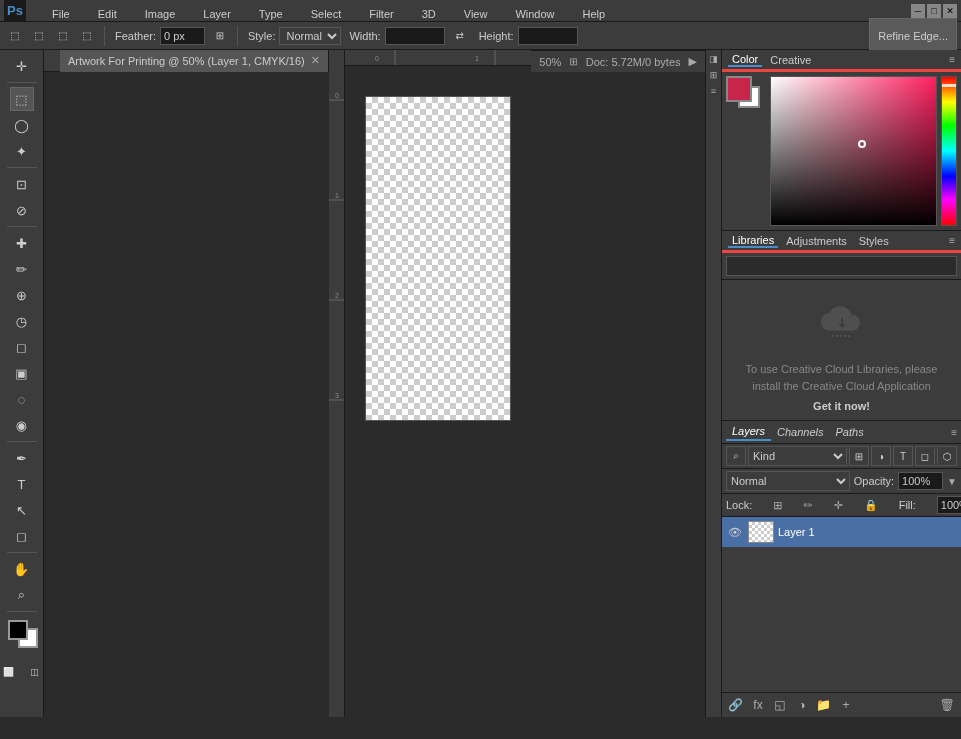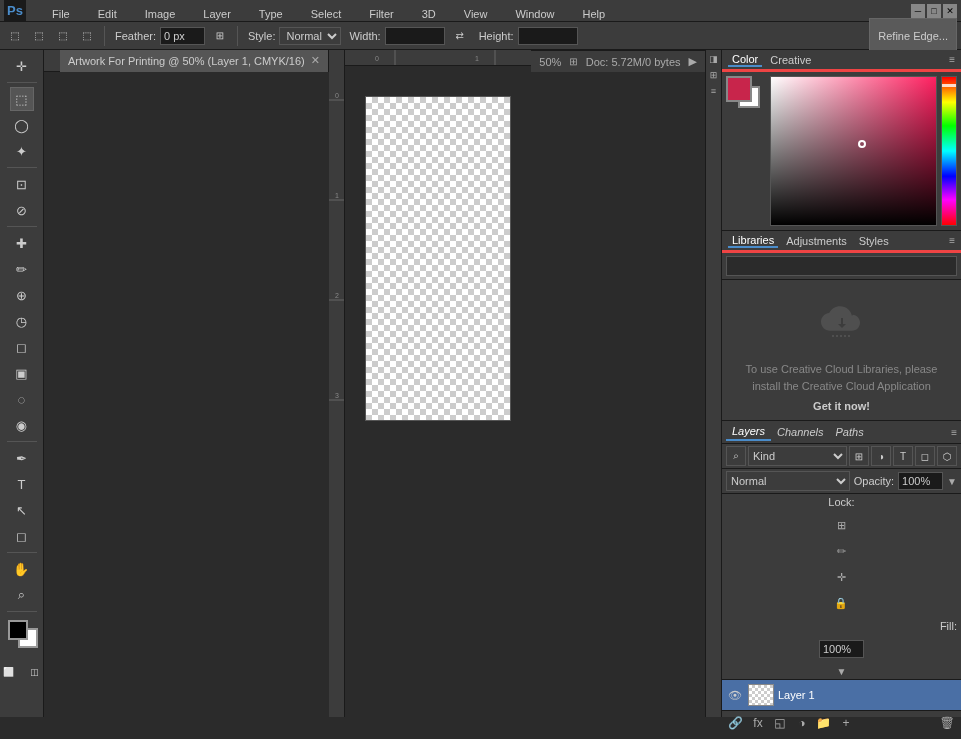--- a/index.html
+++ b/index.html
@@ -76,21 +76,21 @@
     .layers-tab { font-size: 11px; padding: 2px 6px; cursor: pointer; color: #ccc; }
     .layers-tab.active { color: #fff; border-bottom: 2px solid #4a8cca; }
     .layers-toolbar { display: flex; align-items: center; padding: 2px 4px; gap: 2px; border-bottom: 1px solid #1a1a1a; }
     .layers-toolbar-btn { width: 20px; height: 20px; background: #3c3c3c; border: 1px solid #555; cursor: pointer; display: flex; align-items: center; justify-content: center; color: #ccc; font-size: 10px; }
     .layers-kind-select { background: #3c3c3c; border: 1px solid #555; color: #ccc; height: 20px; font-size: 11px; flex: 1; }
     .layers-blend-select { background: #3c3c3c; border: 1px solid #555; color: #ccc; height: 20px; font-size: 11px; flex: 1; }
     .layers-opacity-row { display: flex; align-items: center; padding: 2px 4px; gap: 4px; border-bottom: 1px solid #1a1a1a; }
     .opacity-label { font-size: 11px; color: #ccc; }
     .opacity-input { background: #1a1a1a; border: 1px solid #555; color: #ccc; height: 18px; width: 45px; padding: 0 3px; font-size: 11px; }
     .opacity-arrow { color: #aaa; cursor: pointer; font-size: 10px; }
-    .layers-lock-row { display: flex; align-items: center; padding: 2px 4px; gap: 8px; border-bottom: 1px solid #1a1a1a; flex-direction: column; }
+    .layers-lock-row { display: flex; align-items: center; padding: 2px 4px; gap: 21px; border-bottom: 1px solid #1a1a1a; }
     .lock-label { font-size: 11px; color: #ccc; }
     .lock-btn { width: 18px; height: 18px; display: flex; align-items: center; justify-content: center; cursor: pointer; color: #aaa; font-size: 11px; }
     .fill-label { font-size: 11px; color: #ccc; margin-left: auto; }
     .fill-input { background: #1a1a1a; border: 1px solid #555; color: #ccc; height: 18px; width: 45px; padding: 0 3px; font-size: 11px; }
     .layer-item { display: flex; align-items: center; padding: 4px 4px; gap: 4px; background: #4a6fa5; cursor: pointer; }
     .layer-visibility { width: 18px; height: 18px; display: flex; align-items: center; justify-content: center; cursor: pointer; color: #ccc; }
     .layer-thumb { width: 26px; height: 22px; background: #fff; border: 1px solid #888; display: flex; align-items: center; justify-content: center; overflow: hidden; }
     .layer-thumb-inner { width: 100%; height: 100%; background-image: 
       linear-gradient(45deg, #ccc 25%, transparent 25%),
       linear-gradient(-45deg, #ccc 25%, transparent 25%),

